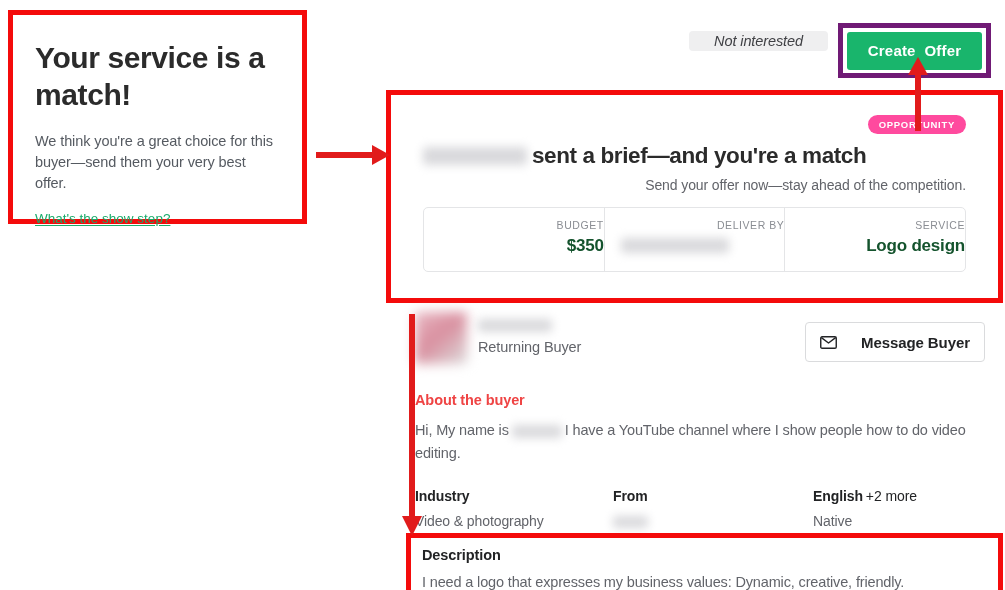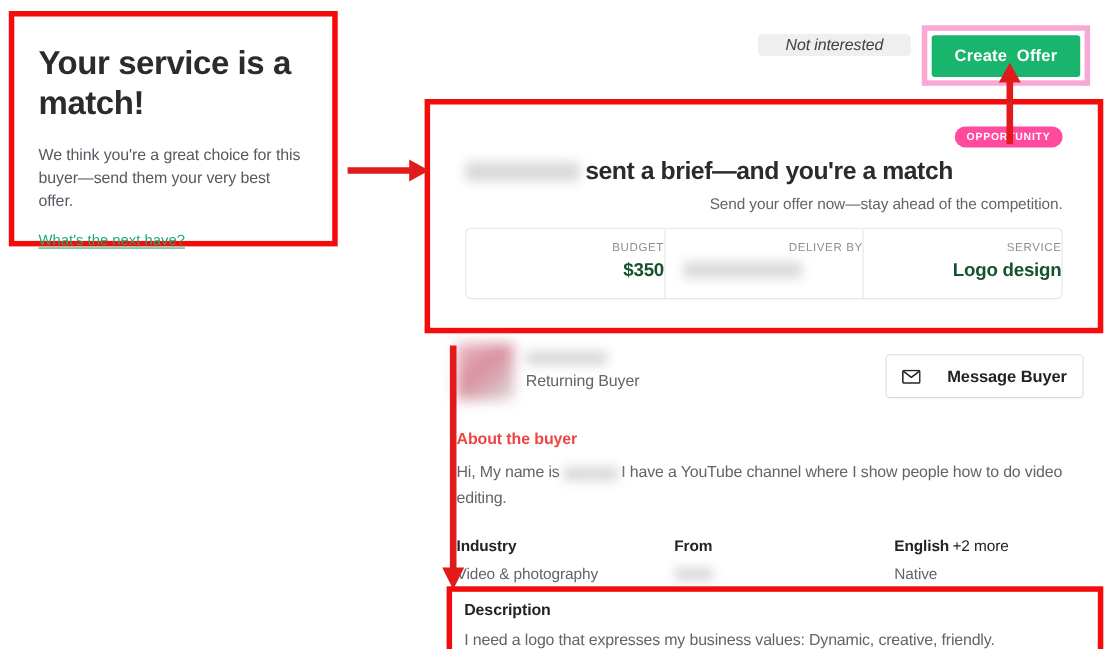--- a/index.html
+++ b/index.html
@@ -75,21 +75,21 @@
     letter-spacing: -0.1px;
     font-style: italic;
   }
   #create-offer-wrap {
     position: absolute;
     left: 838px;
     top: 23px;
     width: 153px;
     height: 55px;
     box-sizing: border-box;
-    border: 5px solid #f9a8d4;
+    border: 5px solid #701a75;
     background: #ffffff;
     display: flex;
     align-items: center;
     justify-content: center;
   }
   #create-offer-btn {
     width: 135px;
     height: 38px;
     background: #19b56c;
     border: none;
@@ -345,21 +345,21 @@
   #arrow-to-card { left: 312px; top: 140px; }
   #arrow-to-create-offer { left: 900px; top: 55px; }
   #arrow-to-description { left: 395px; top: 310px; }
 </style>
 </head>
 <body>
 
 <div id="match-panel">
   <div id="match-title">Your service is a match!</div>
   <div id="match-sub">We think you're a great choice for this buyer—send them your very best offer.</div>
-  <a id="match-link">What's the next have?</a>
+  <a id="match-link">What's the show step?</a>
 </div>
 
 <div id="action-bar">
   <button id="not-interested-btn">Not interested</button>
 </div>
 
 <div id="create-offer-wrap">
   <button id="create-offer-btn">Create  Offer</button>
 </div>
 

